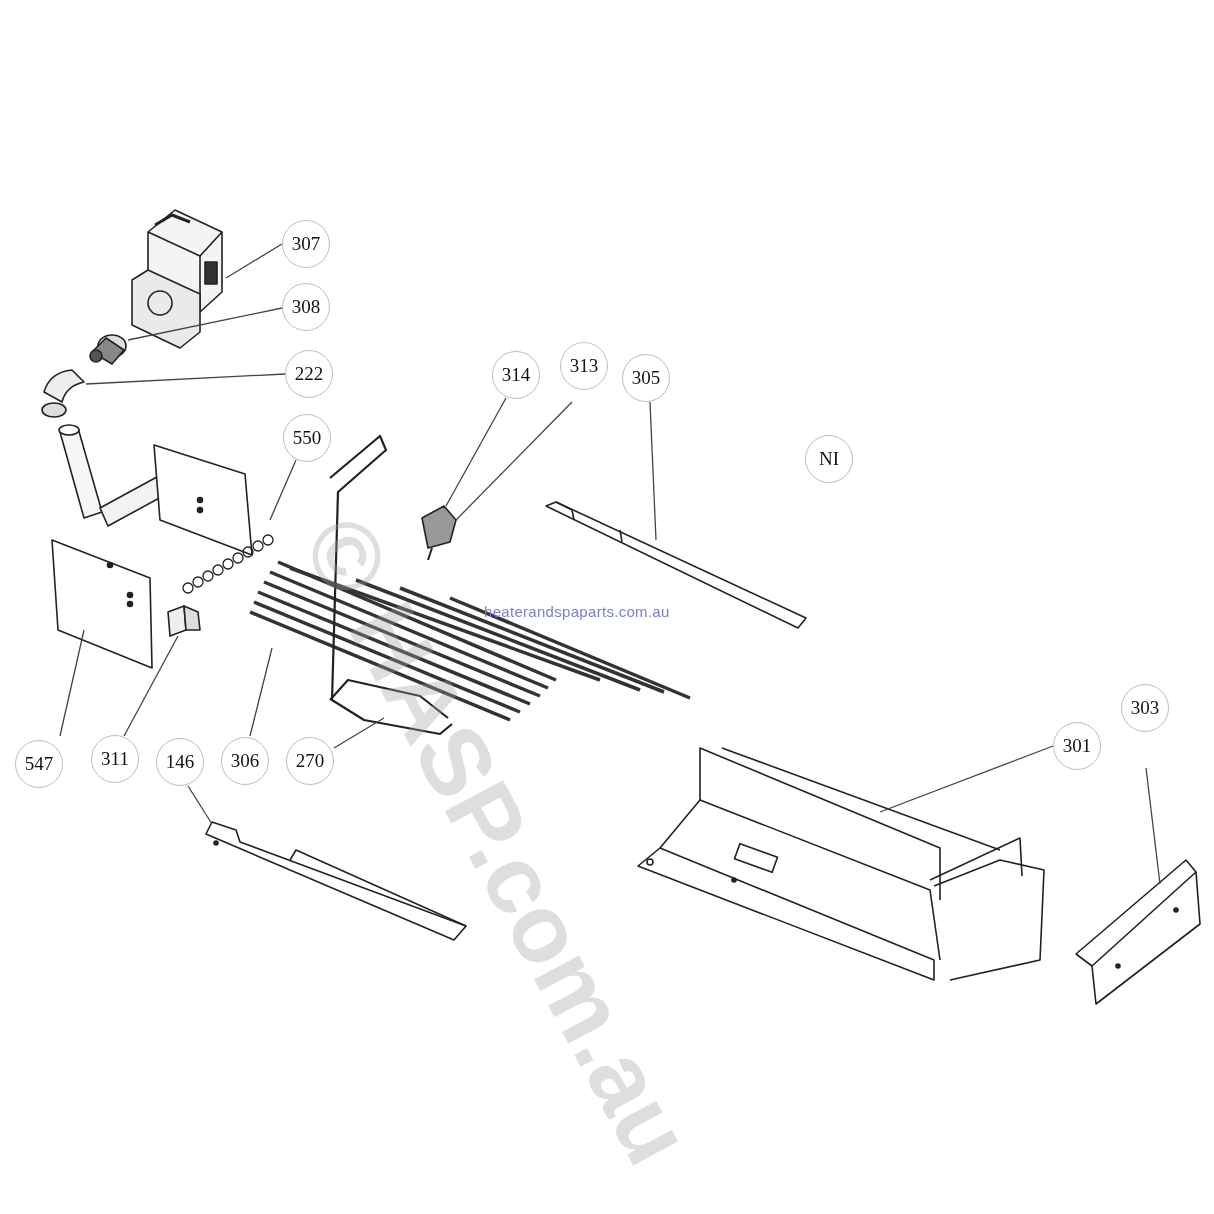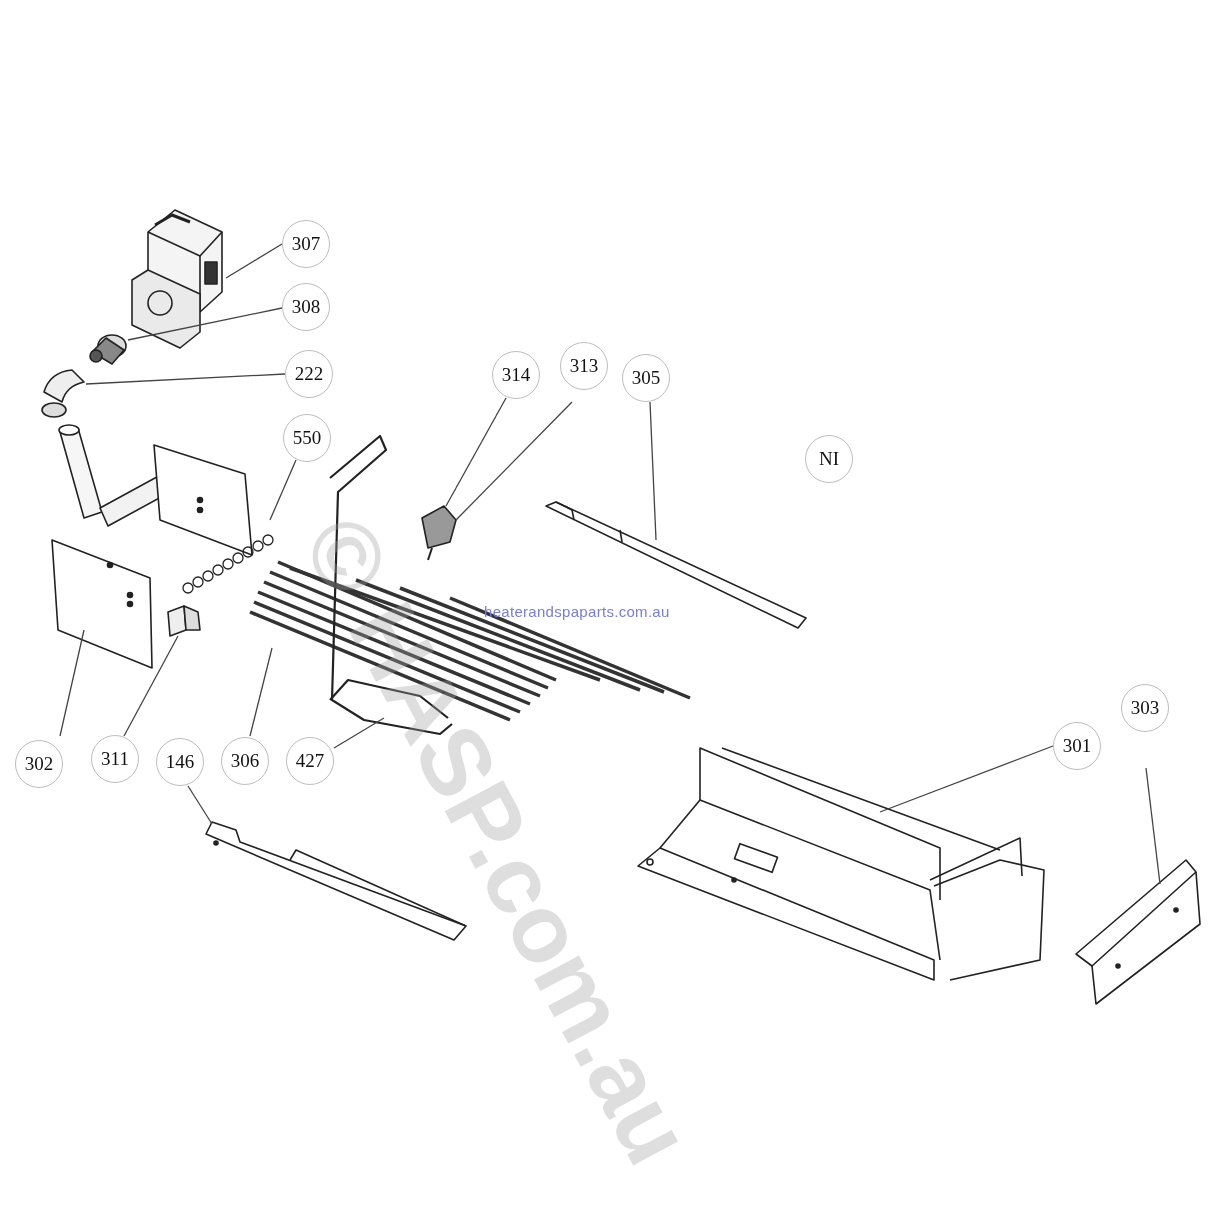--- a/index.html
+++ b/index.html
@@ -148,20 +148,20 @@
   <div class="watermark-url">heaterandspaparts.com.au</div>
 
   <div class="callout" style="left:282px;top:220px">307</div>
   <div class="callout" style="left:282px;top:283px">308</div>
   <div class="callout" style="left:285px;top:350px">222</div>
   <div class="callout" style="left:283px;top:414px">550</div>
   <div class="callout" style="left:492px;top:351px">314</div>
   <div class="callout" style="left:560px;top:342px">313</div>
   <div class="callout" style="left:622px;top:354px">305</div>
   <div class="callout" style="left:805px;top:435px">NI</div>
-  <div class="callout" style="left:15px;top:740px">302</div>
+  <div class="callout" style="left:15px;top:740px">547</div>
   <div class="callout" style="left:91px;top:735px">311</div>
   <div class="callout" style="left:156px;top:738px">146</div>
   <div class="callout" style="left:221px;top:737px">306</div>
-  <div class="callout" style="left:286px;top:737px">427</div>
+  <div class="callout" style="left:286px;top:737px">270</div>
   <div class="callout" style="left:1053px;top:722px">301</div>
   <div class="callout" style="left:1121px;top:684px">303</div>
 </div>
 
 </body></html>

